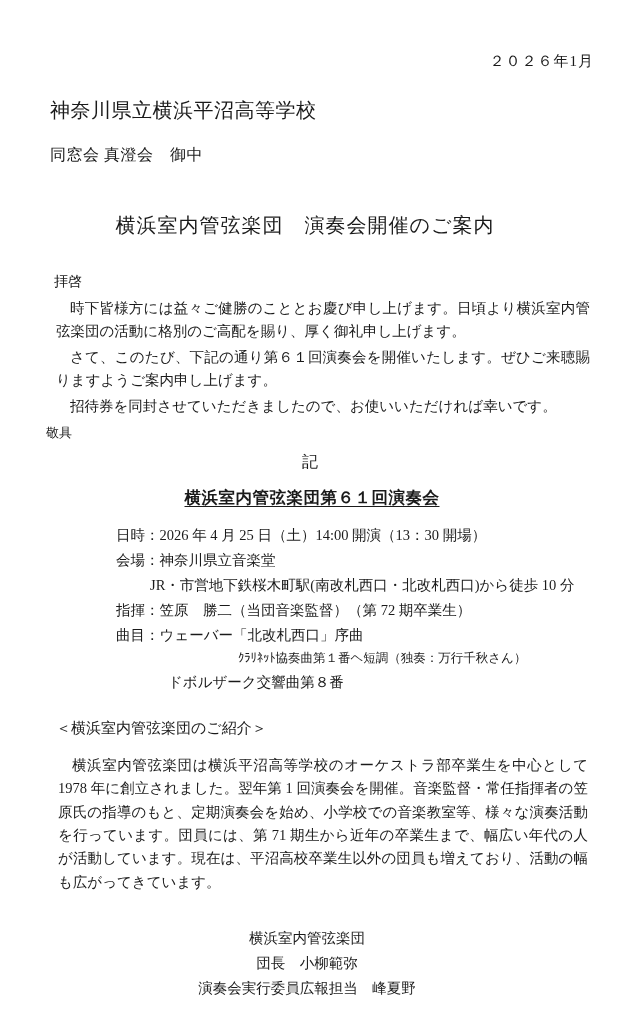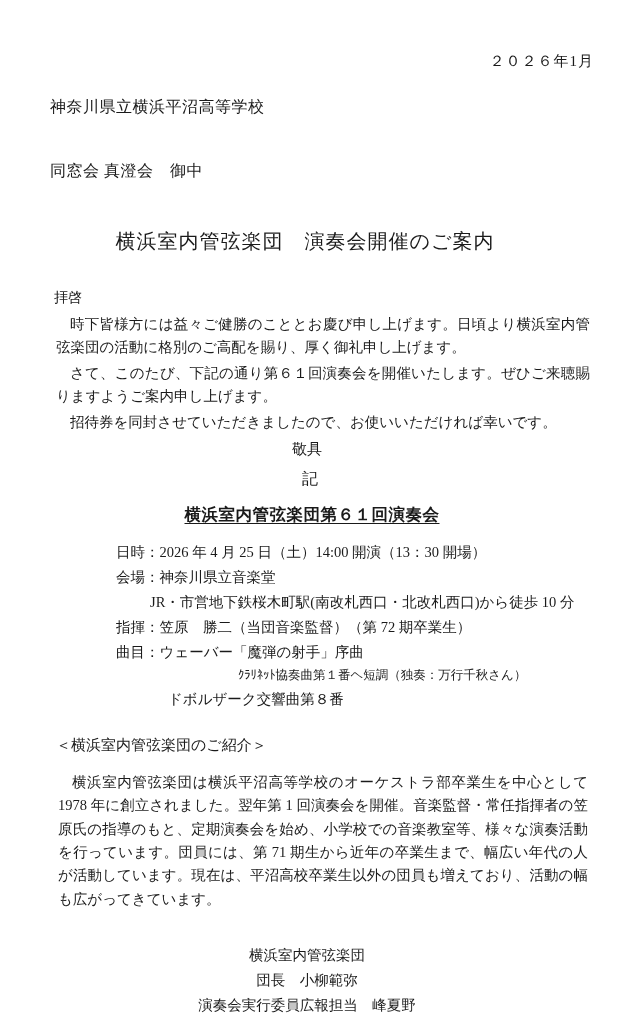--- a/index.html
+++ b/index.html
@@ -21,23 +21,23 @@
     box-sizing: border-box;
     padding: 52px 46px 20px 46px;
   }
   .date-line {
     text-align: right;
     font-size: 15px;
     letter-spacing: 1px;
     margin-bottom: 26px;
   }
   .recipient-school {
-    font-size: 16px;
+    font-size: 20px;
     letter-spacing: 0.5px;
-    margin-bottom: 43px;
+    margin-bottom: 21px;
     padding-left: 4px;
   }
   .recipient-assoc {
     font-size: 16px;
     letter-spacing: 0.5px;
     margin-bottom: 46px;
     padding-left: 4px;
   }
   .doc-title {
     font-size: 20px;
@@ -53,22 +53,22 @@
   }
   .body-para {
     font-size: 14.5px;
     line-height: 1.62;
     text-align: justify;
     margin: 0 0 2px 0;
     padding: 0 4px 0 10px;
     text-indent: 14px;
   }
   .closing {
-    text-align: center;
-    font-size: 15px;
+    text-align: left;
+    font-size: 13px;
     margin-top: 6px;
     padding-right: 26px;
   }
   .ki-mark {
     text-align: center;
     font-size: 16px;
     margin: 10px 0 14px 0;
     padding-right: 20px;
   }
   .concert-title {
@@ -149,21 +149,21 @@
 
   <div class="ki-mark">記</div>
 
   <div class="concert-title">横浜室内管弦楽団第６１回演奏会</div>
 
   <div class="details">
     <div class="detail-row">日時：2026 年 4 月 25 日（土）14:00 開演（13：30 開場）</div>
     <div class="detail-row">会場：神奈川県立音楽堂</div>
     <div class="detail-sub">JR・市営地下鉄桜木町駅(南改札西口・北改札西口)から徒歩 10 分</div>
     <div class="detail-row">指揮：笠原　勝二（当団音楽監督）（第 72 期卒業生）</div>
-    <div class="detail-row">曲目：ウェーバー「魔弾の射手」序曲</div>
+    <div class="detail-row">曲目：ウェーバー「北改札西口」序曲</div>
     <div class="detail-sub-2">ｸﾗﾘﾈｯﾄ協奏曲第１番ヘ短調（独奏：万行千秋さん）</div>
     <div class="detail-sub-3">ドボルザーク交響曲第８番</div>
   </div>
 
   <div class="intro-head">＜横浜室内管弦楽団のご紹介＞</div>
   <p class="intro-para">横浜室内管弦楽団は横浜平沼高等学校のオーケストラ部卒業生を中心として 1978 年に創立されました。翌年第 1 回演奏会を開催。音楽監督・常任指揮者の笠原氏の指導のもと、定期演奏会を始め、小学校での音楽教室等、様々な演奏活動を行っています。団員には、第 71 期生から近年の卒業生まで、幅広い年代の人が活動しています。現在は、平沼高校卒業生以外の団員も増えており、活動の幅も広がってきています。</p>
 
   <div class="signature">
     <div class="sig-line">横浜室内管弦楽団</div>
     <div class="sig-line">団長　小柳範弥</div>

